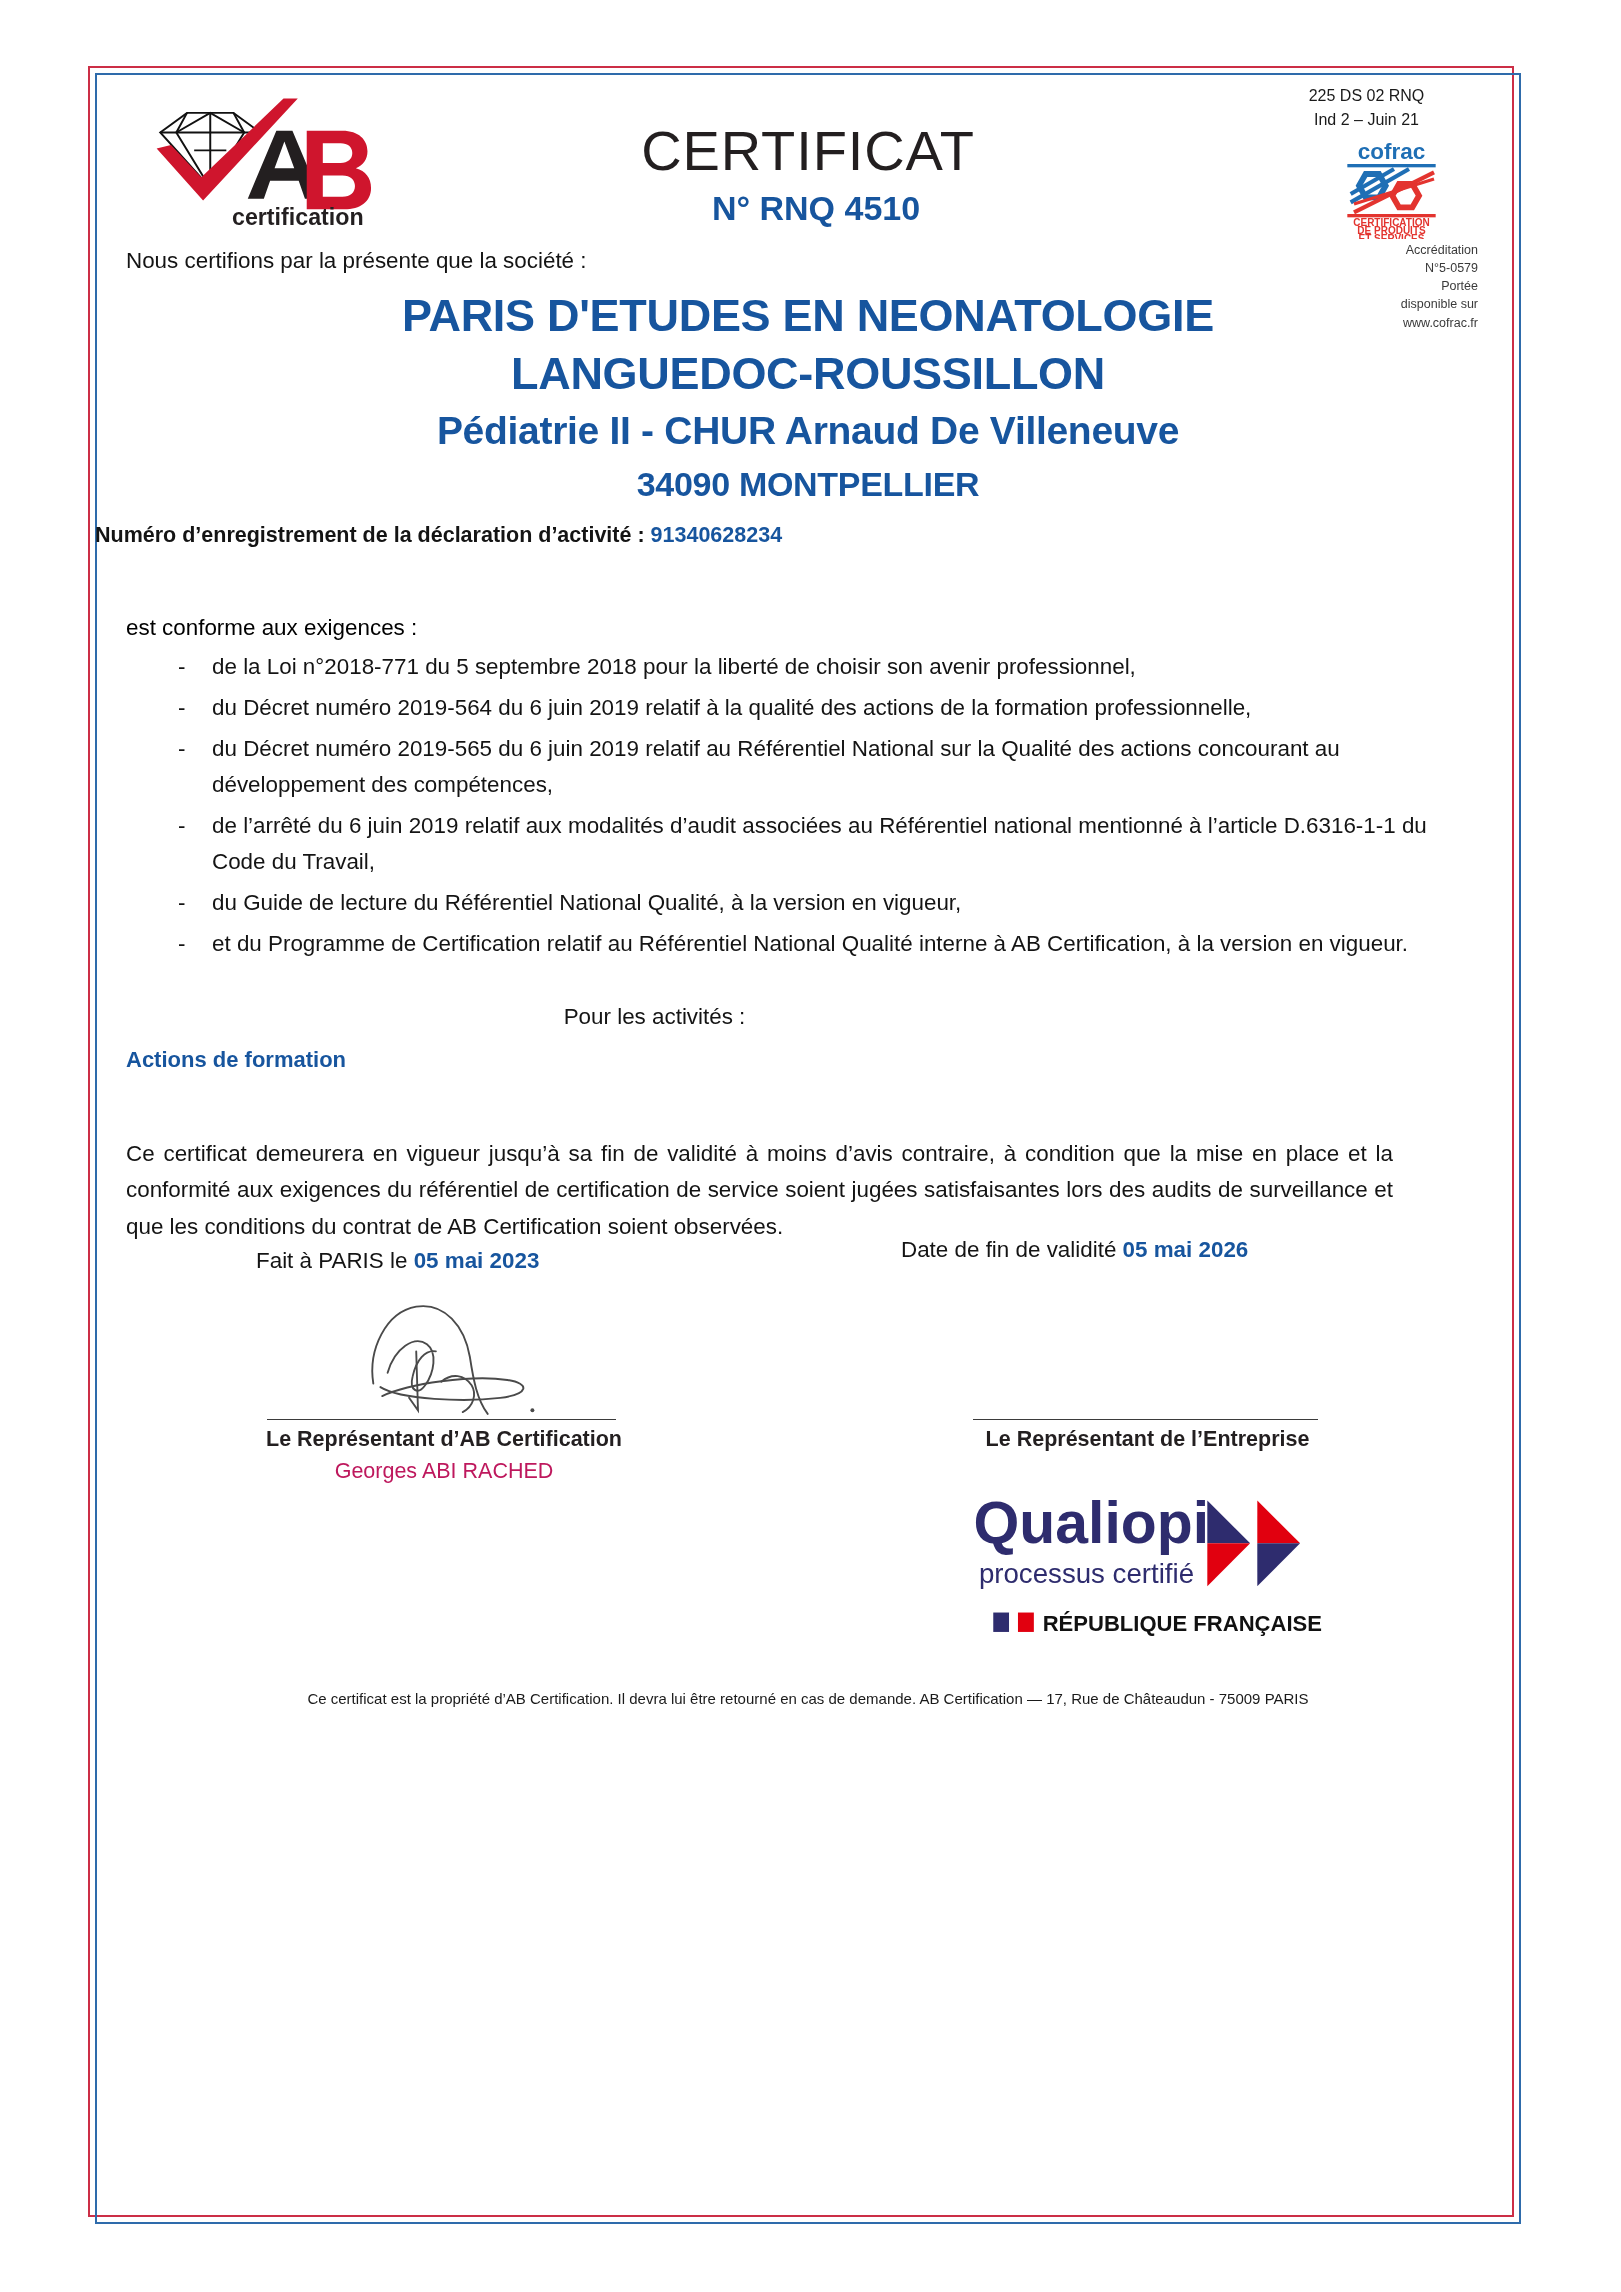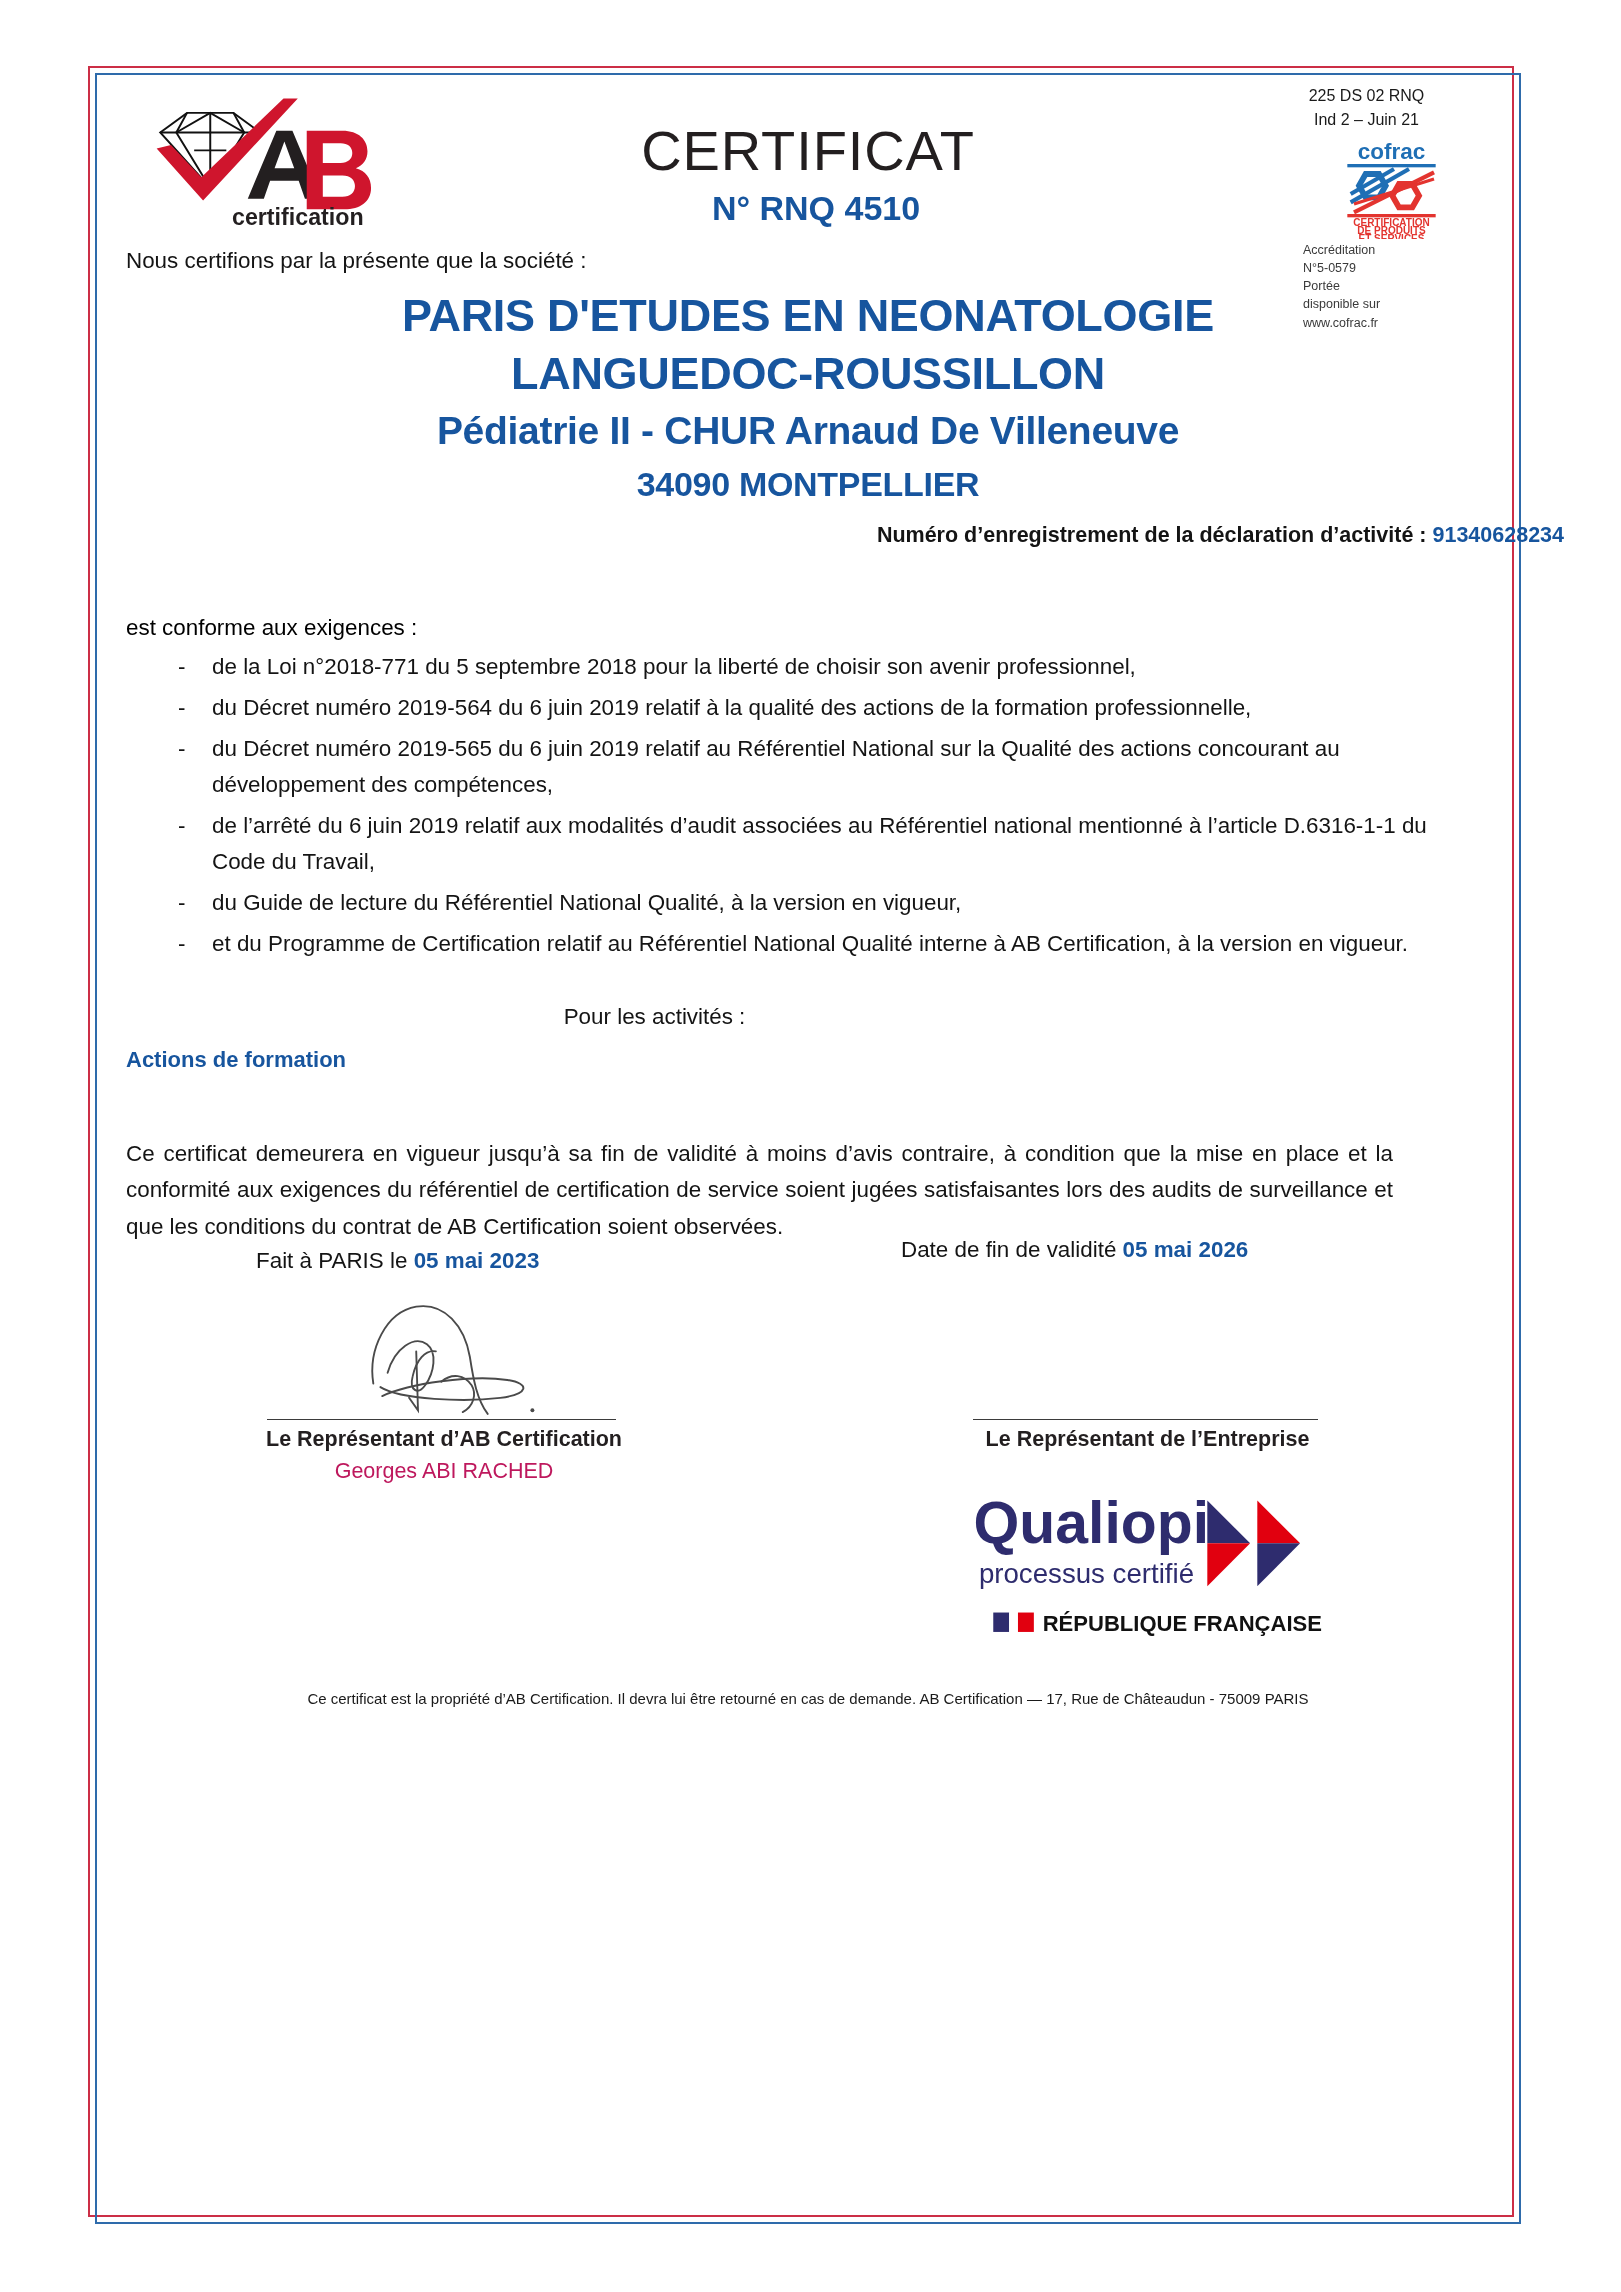--- a/index.html
+++ b/index.html
@@ -100,21 +100,21 @@
     right: 49px;
     top: 66px;
     width: 161px;
     text-align: center;
   }
   .cofrac-note {
     position: absolute;
     right: 43px;
     top: 168px;
     width: 175px;
-    text-align: left;
+    text-align: right;
     font-size: 12.5px;
     line-height: 1.45;
     color: #3a3a3a;
   }
 
   
   .intro {
     position: absolute;
     left: 0px;
     top: 175px;
@@ -135,25 +135,24 @@
   .org-line1 { top: 217px; font-size: 45px; }
   .org-line2 { top: 275px; font-size: 45px; }
   .org-line3 { top: 336px; font-size: 39px; }
   .org-line4 { top: 392px; font-size: 34px; }
 
   .decl {
     position: absolute;
     left: 0;
     top: 450px;
     width: 1426px;
-    text-align: right;
+    text-align: left;
     font-size: 21.5px;
     font-weight: bold;
     color: #141414;
-    padding-left: 43px;
   }
   .decl .num { color: #17559e; }
 
   .conform {
     position: absolute;
     left: 31px;
     top: 542px;
     font-size: 22.4px;
     color: #000000;
   }

